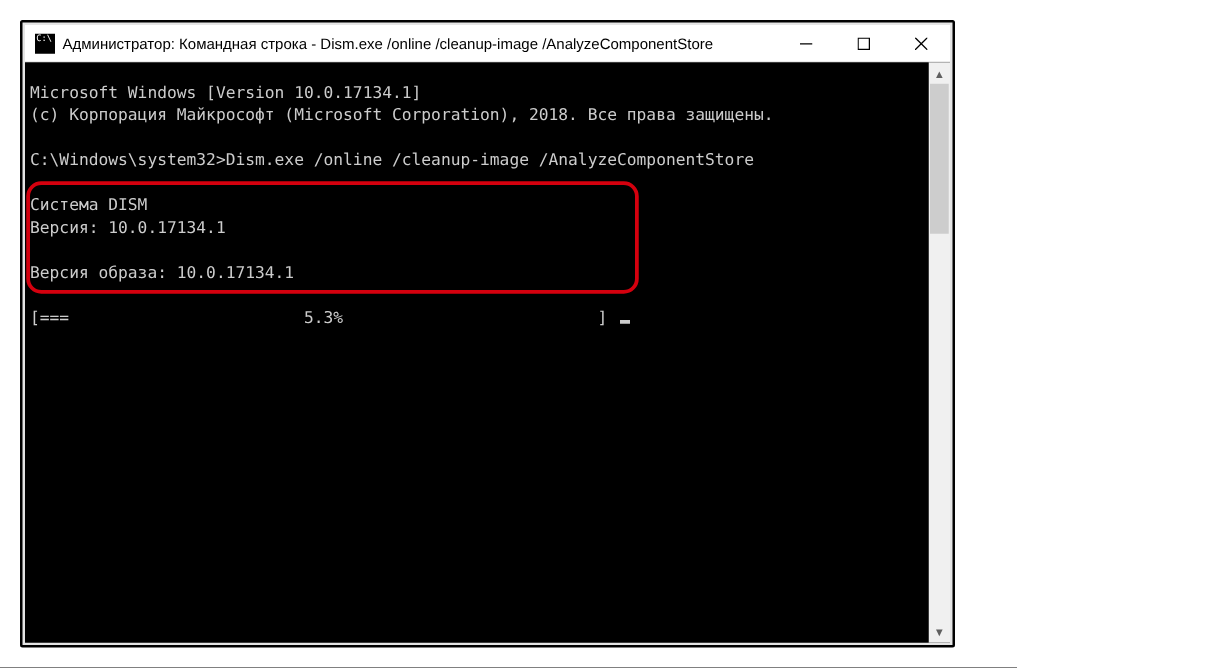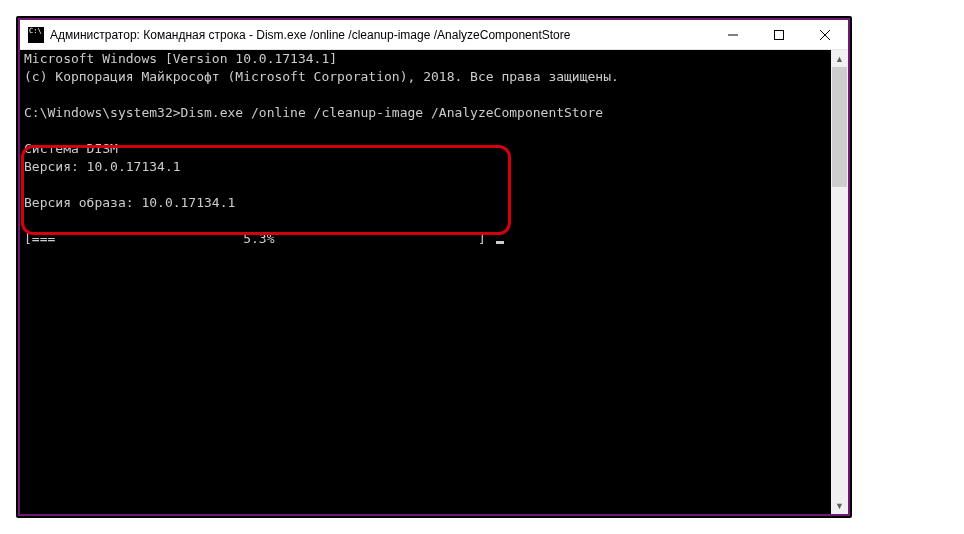--- a/index.html
+++ b/index.html
@@ -7,25 +7,25 @@
     width: 964px;
     height: 534px;
     background: #fff;
     font-family: "Segoe UI", Tahoma, sans-serif;
     overflow: hidden;
   }
   .outer {
     position: absolute;
     left: 16px;
     top: 16px;
-    width: 836px;
+    width: 748px;
     height: 502px;
     border: 2px solid #000;
     border-radius: 2px;
-    background: #701a75;
+    background: #e5e5e5;
   }
   .window {
     position: absolute;
     left: 2px;
     top: 2px;
     right: 2px;
     bottom: 2px;
     background: #fff;
     display: flex;
     flex-direction: column;
@@ -74,21 +74,21 @@
     background: #000;
     min-height: 0;
   }
   .terminal {
     flex: 1;
     background: #000;
     color: #ccc;
     font-family: Consolas, "Lucida Console", monospace;
     font-size: 13px;
     line-height: 18px;
-    padding: 0 4px;
+    padding: 16px 4px;
     white-space: pre;
     position: relative;
     overflow: hidden;
   }
   .scrollbar {
     width: 17px;
     background: #f0f0f0;
     position: relative;
   }
   .scrollbar .arrow {

